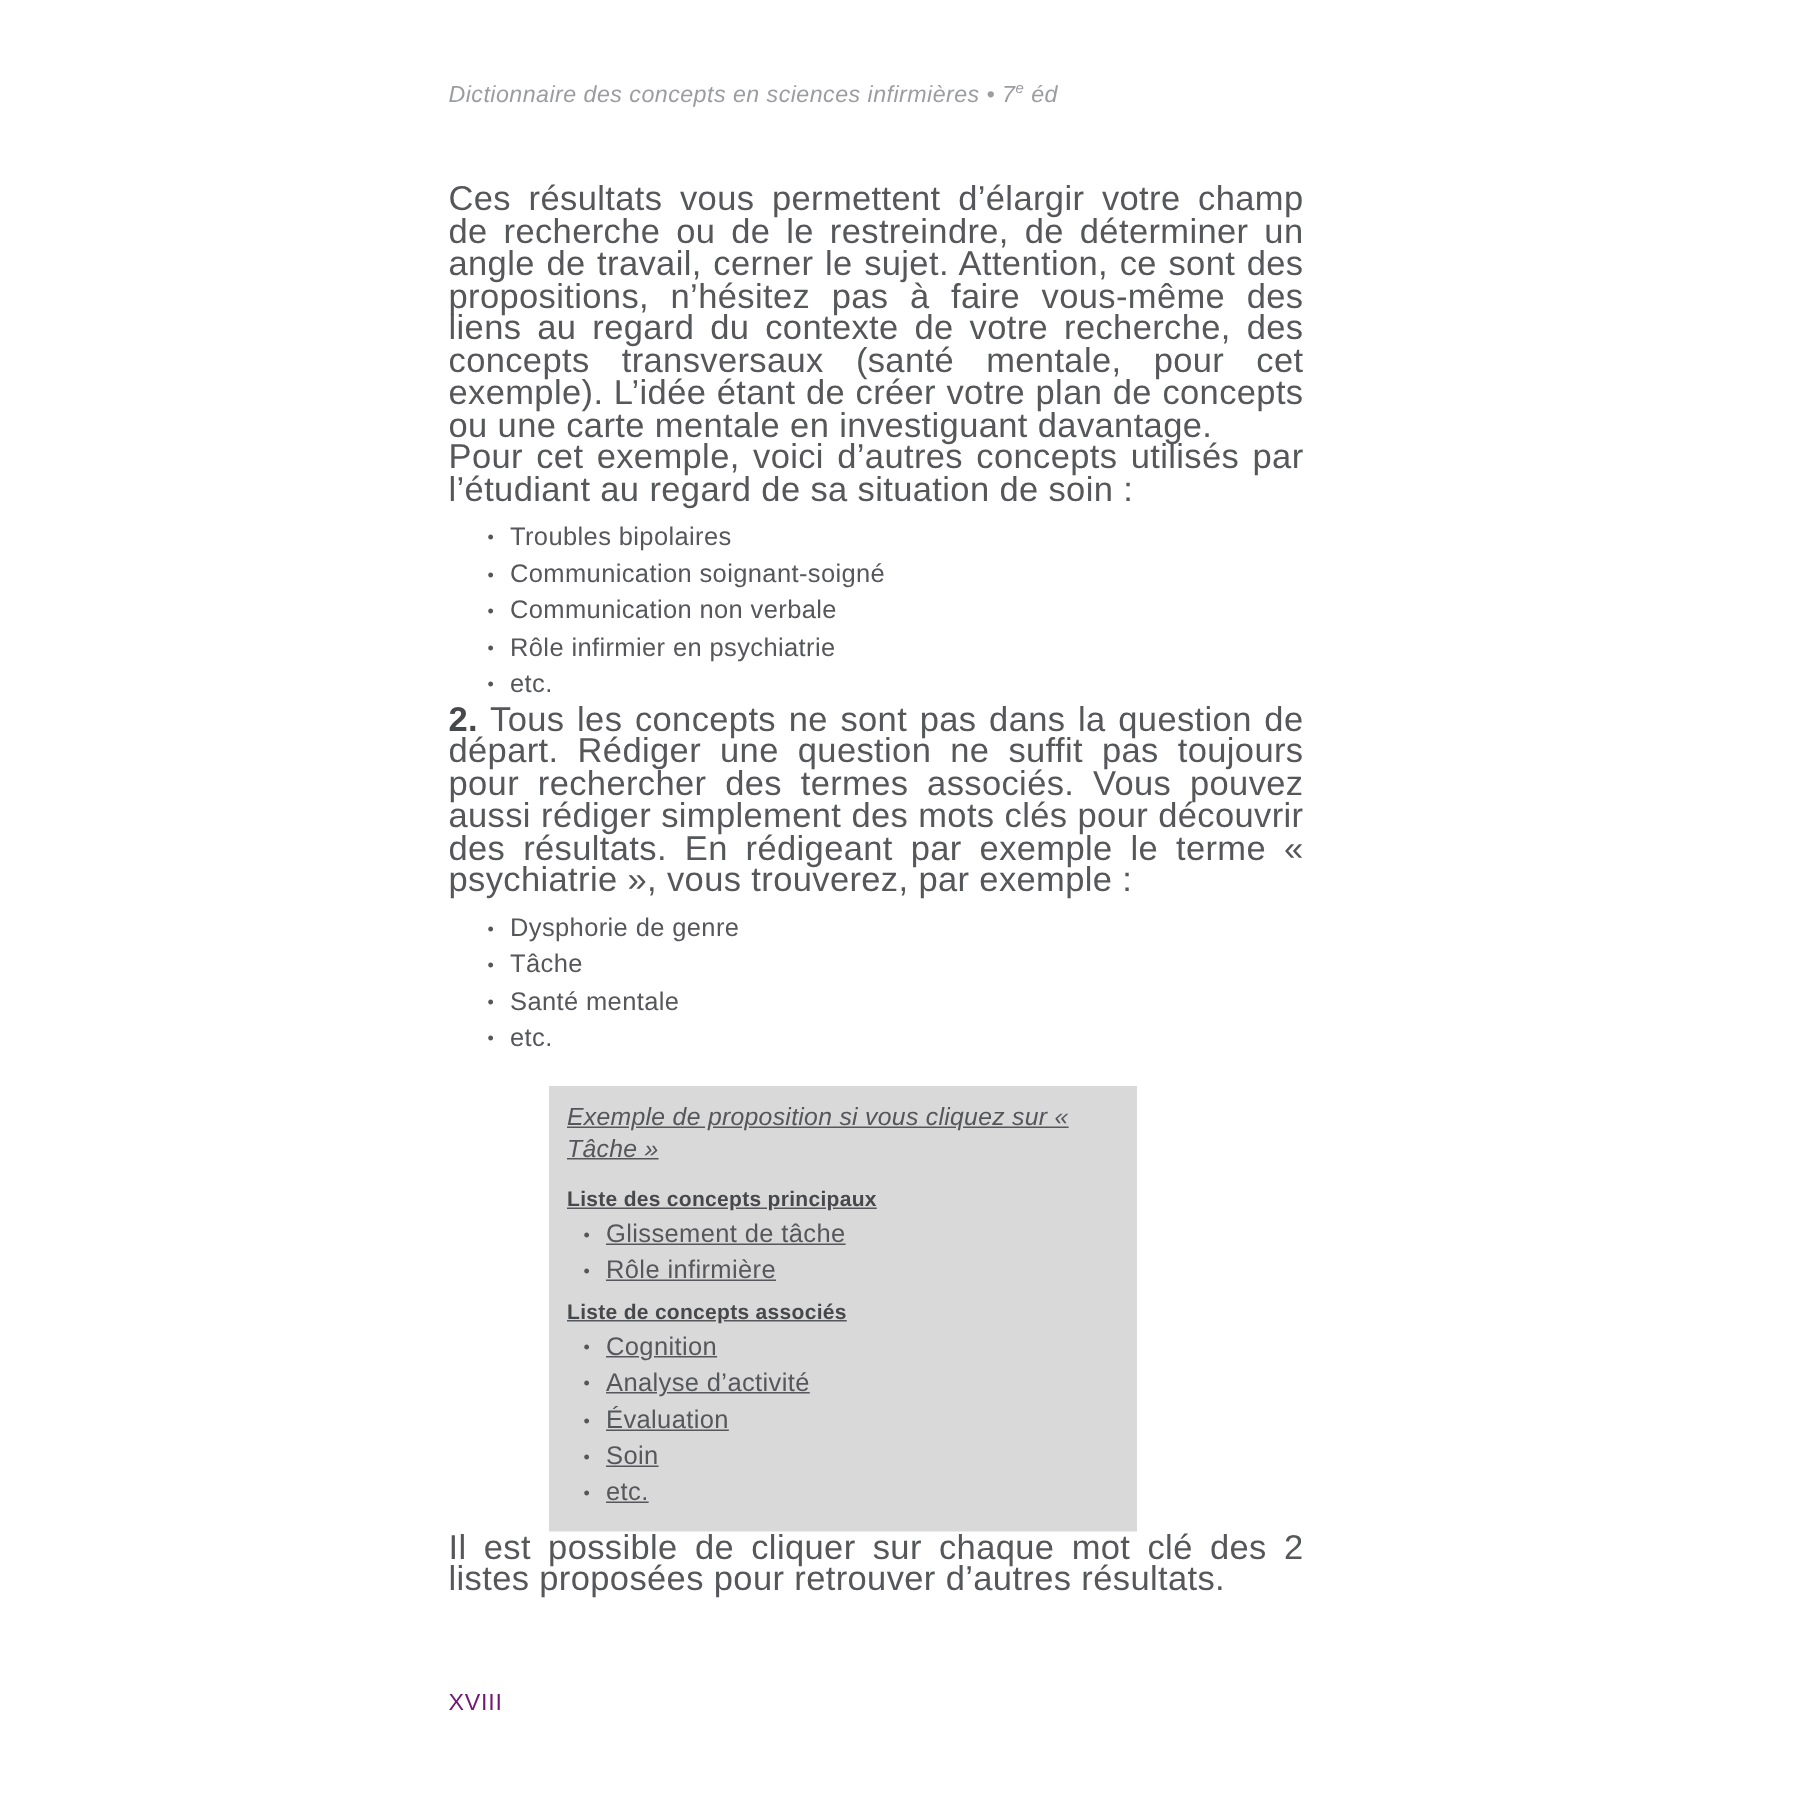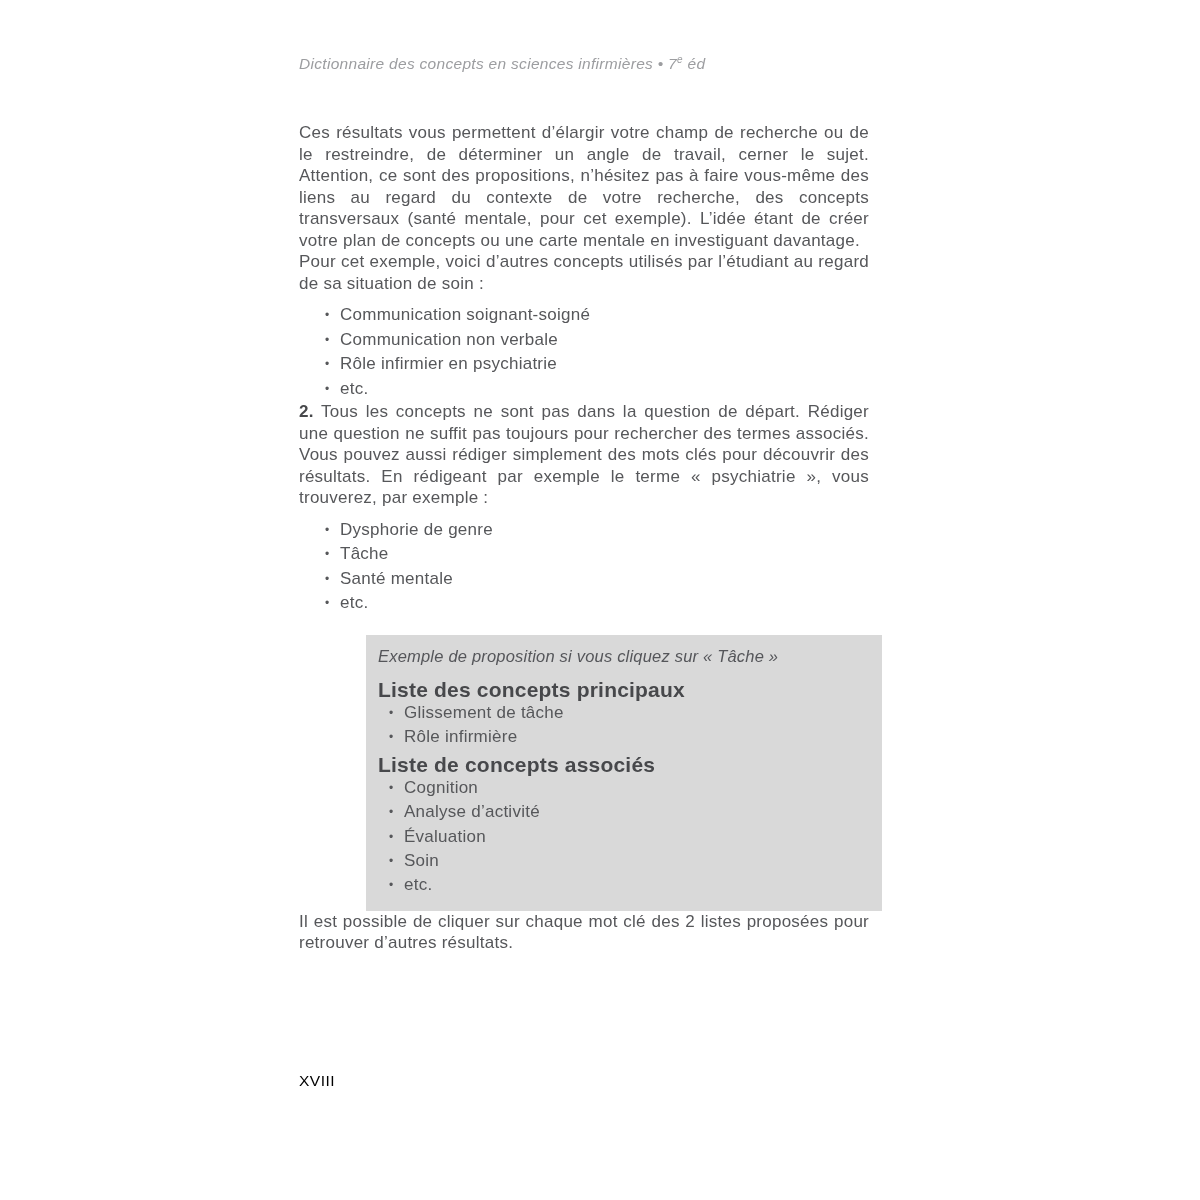--- a/index.html
+++ b/index.html
@@ -32,21 +32,21 @@
     line-height: 0;
   }
   .content {
     position: absolute;
     left: 299px;
     top: 122px;
     width: 570px;
   }
   p.para {
     margin: 0;
-    font-size: 17px;
+    font-size: 23px;
     line-height: 21.5px;
     letter-spacing: 0.25px;
     text-align: justify;
   }
   .mt-p2 { margin-top: 15px; }
   .mt-p3 { margin-top: 26px; }
   .mt-p4 { margin-top: 28px; }
   strong.num {
     font-weight: 700;
     color: #47484b;
@@ -68,75 +68,77 @@
     position: absolute;
     left: 26px;
     top: 0;
     font-size: 12px;
     line-height: 24.5px;
     color: #56575a;
   }
   .example-box {
     box-sizing: border-box;
     margin: 19px 0 0 67px;
-    width: 516px;
+    width: 392px;
     background: #d9d9d9;
     padding: 11px 12px 13px 12px;
+    text-decoration: underline;
   }
   .box-title {
     margin: 0;
     font-size: 16.5px;
     font-style: italic;
     line-height: 21px;
     letter-spacing: 0.2px;
     color: #55565a;
   }
   .box-heading {
     margin: 12px 0 1px 0;
-    font-size: 21px;
+    font-size: 14px;
     font-weight: 600;
     line-height: 21px;
     letter-spacing: 0.2px;
     color: #47484b;
   }
   .box-heading.second { margin-top: 5px; }
   .example-box ul.bullets {
     margin: 0;
     line-height: 24.3px;
   }
   .example-box ul.bullets li { padding-left: 26px; }
   .example-box ul.bullets li::before {
     left: 11px;
     line-height: 24.3px;
   }
   .page-number {
     position: absolute;
     left: 299px;
-    top: 1072px;
+    top: 1127px;
     font-size: 15.5px;
     letter-spacing: 0.5px;
-    color: #000000;
+    color: #701a75;
   }
 </style>
 </head>
 <body>
 
 <div class="page">
 
   <div class="running-head">
     <span>Dictionnaire des concepts en sciences infirmières • 7</span><sup>e</sup><span> éd</span>
   </div>
 
   <main class="content">
 
     <p class="para">Ces résultats vous permettent d’élargir votre champ de recherche ou de le restreindre, de déterminer un angle de travail, cerner le sujet. Attention, ce sont des propositions, n’hésitez pas à faire vous-même des liens au regard du contexte de votre recherche, des concepts transversaux (santé mentale, pour cet exemple). L’idée étant de créer votre plan de concepts ou une carte mentale en investiguant davantage.</p>
 
     <p class="para mt-p2">Pour cet exemple, voici d’autres concepts utilisés par l’étudiant au regard de sa situation de soin :</p>
 
     <ul class="bullets">
+      <li>Troubles bipolaires</li>
       <li>Communication soignant-soigné</li>
       <li>Communication non verbale</li>
       <li>Rôle infirmier en psychiatrie</li>
       <li>etc.</li>
     </ul>
 
     <p class="para mt-p3"><strong class="num">2.</strong><span> Tous les concepts ne sont pas dans la question de départ. Rédiger une question ne suffit pas toujours pour rechercher des termes associés. Vous pouvez aussi rédiger simplement des mots clés pour découvrir des résultats. En rédigeant par exemple le terme « psychiatrie », vous trouverez, par exemple :</span></p>
 
     <ul class="bullets">
       <li>Dysphorie de genre</li>

